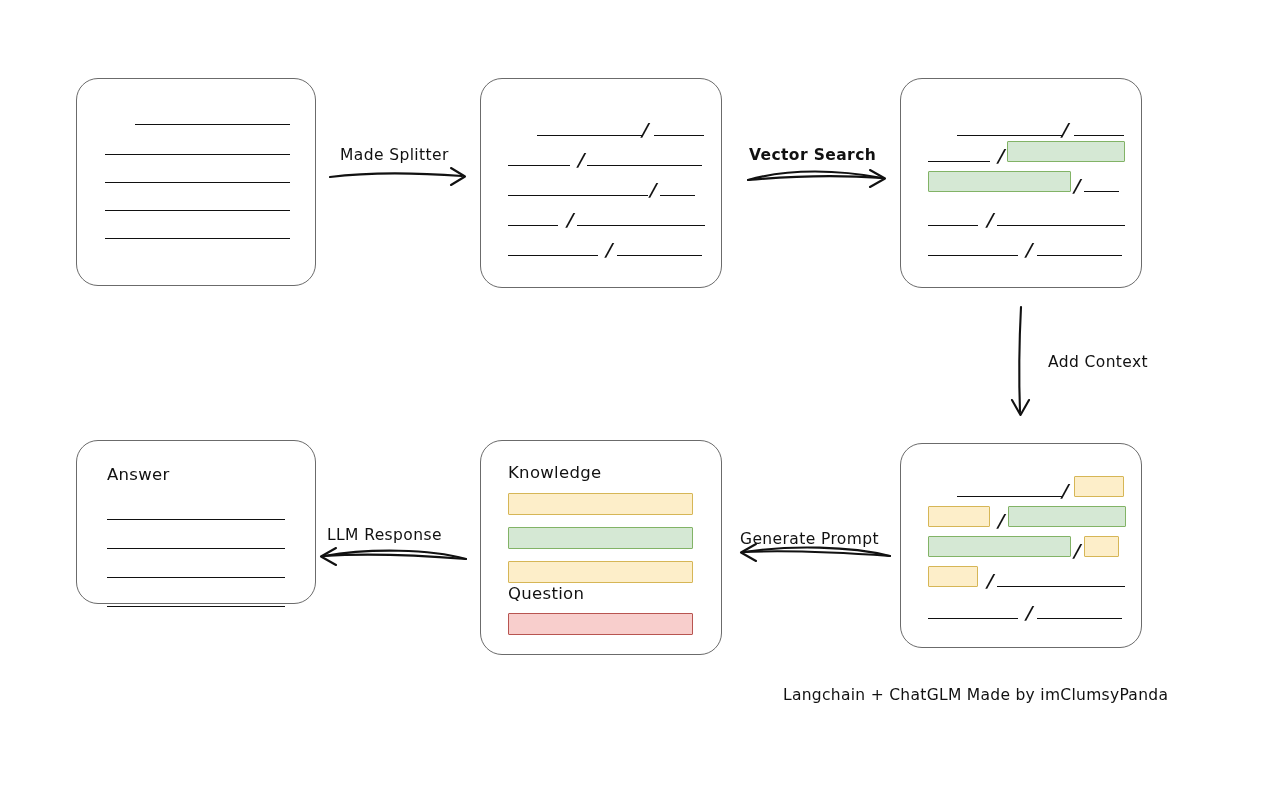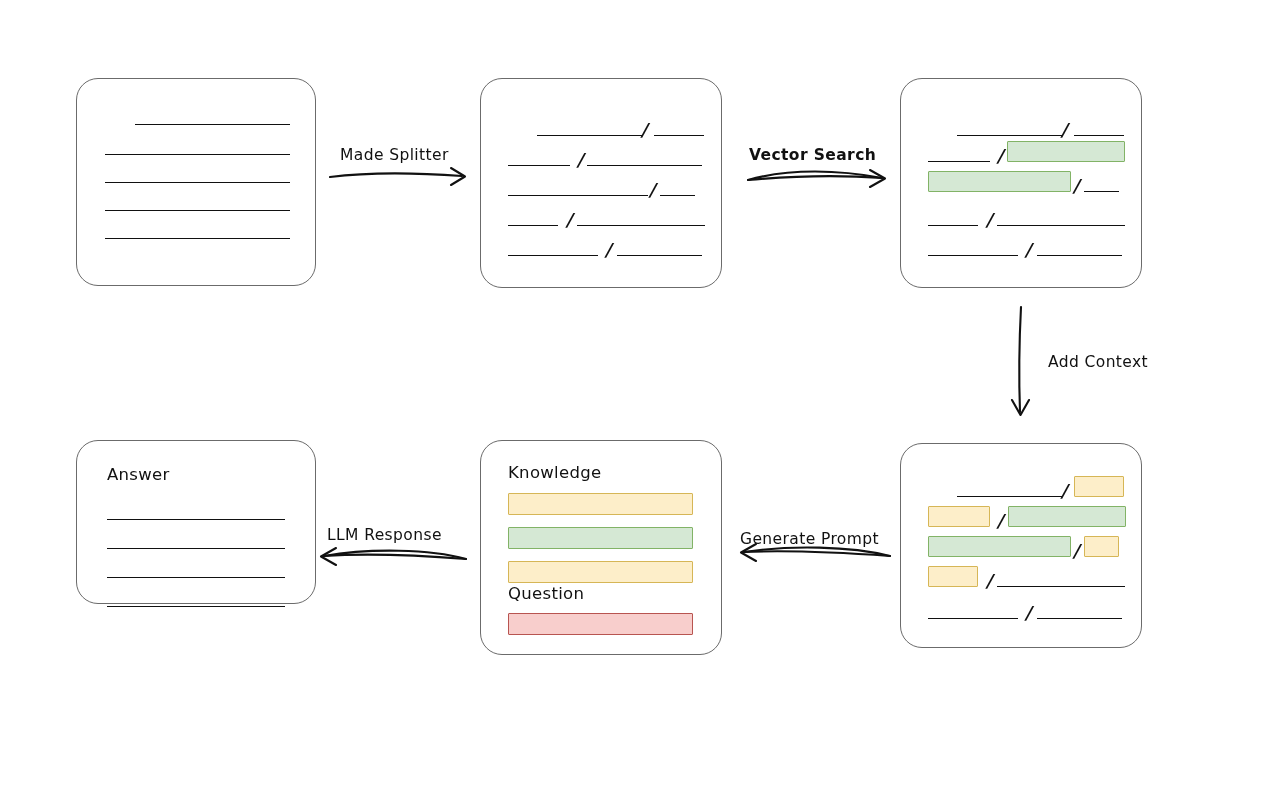--- a/index.html
+++ b/index.html
@@ -271,14 +271,15 @@
   </div>
 
   <div class="doc-box" style="left:76px; top:440px; width:240px; height:164px;">
     <div class="box-heading" style="left:30px; top:24px;">Answer</div>
     <div class="pline" style="left:30px; top:78px;  width:178px;"></div>
     <div class="pline" style="left:30px; top:107px; width:178px;"></div>
     <div class="pline" style="left:30px; top:136px; width:178px;"></div>
     <div class="pline" style="left:30px; top:165px; width:178px;"></div>
   </div>
 
+  <div class="footer-note" style="left:783px; top:686px;">Langchain + ChatGLM Made by imClumsyPanda</div>
 
 </div>
 
 </body></html>

